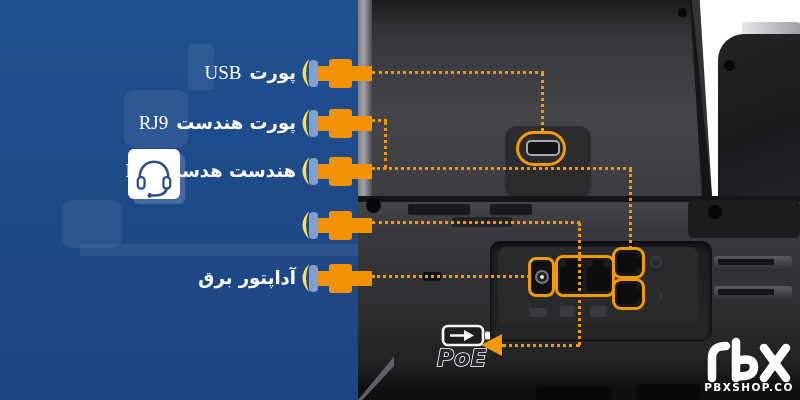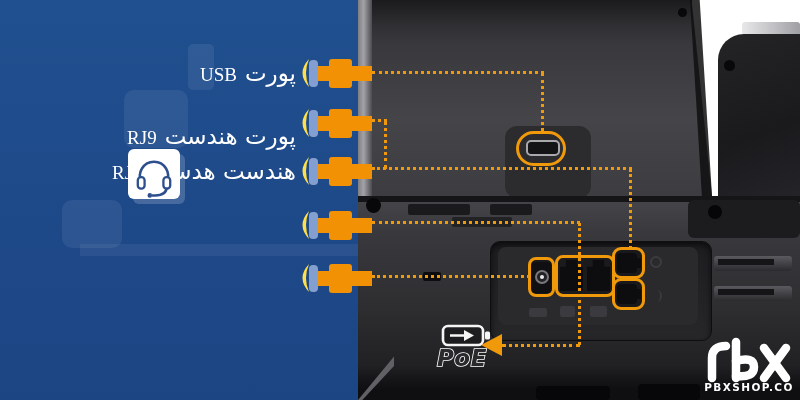--- a/index.html
+++ b/index.html
@@ -9,21 +9,21 @@
   .abs { position:absolute; }
 
   
   .blue-panel { left:0; top:0; width:358px; height:400px;
     background:linear-gradient(180deg,#20508f 0%, #1e4989 55%, #1c4583 100%); }
   .ghost { background:rgba(255,255,255,0.07); }
 
   
   .label-row { left:34px; width:262px; height:28px; line-height:28px;
     direction:rtl; text-align:right; color:#fff; white-space:nowrap; }
-  .label-row .fa { font-size:23px; font-weight:normal; letter-spacing:0; }
+  .label-row .fa { font-size:18px; font-weight:bold; letter-spacing:0; }
   .label-row .latin { font-family:"Liberation Serif", serif; font-size:19px; margin-right:8px; }
 
   .chev { width:15px; height:28px; }
   .marker-bar { width:9px; height:27px; background:#8ea9d8; border-radius:4px; opacity:.9; }
   .plug-h { height:15px; background:#f29104; }
   .plug-v { width:23px; height:29px; background:#f29104; border-radius:3px; }
 
   
   .dh { border-top:3px dotted #f0990b; height:0; }
   .dv { border-left:3px dotted #f0990b; width:0; }
@@ -151,25 +151,28 @@
   <svg class="abs chev" style="left:296px;top:264px;" viewBox="0 0 15 28">
       <path d="M13,0 Q0,14 13,28 Q7,14 13,0 Z" fill="#ffdf4a"></path>
     </svg>
   <div class="abs marker-bar" style="left:309px;top:265px;"></div>
   <div class="abs plug-h" style="left:318px;top:271px;width:54px;"></div>
   <div class="abs plug-v" style="left:329px;top:264px;"></div>
 
   <div class="abs label-row" style="top:59px;">
     <span class="fa">پورت</span><span class="latin">USB</span>
   </div>
-  <div class="abs label-row" style="top:122px;">
+  <div class="abs label-row" style="top:109px;">
     <span class="fa">پورت هندست</span><span class="latin">RJ9</span>
   </div>
   <div class="abs label-row" style="top:157px;">
     <span class="fa">هندست هدست</span><span class="latin">RJ9</span>
+  </div>
+  <div class="abs label-row" style="top:264px;">
+    <span class="fa">آداپتور برق</span><span class="latin"></span>
   </div>
 
   <div class="abs" style="left:128px;top:149px;width:52px;height:50px;background:#fff;border-radius:6px;box-shadow:5px 5px 0 rgba(255,255,255,0.18);">
     <svg width="44" height="46" viewBox="0 0 40 44" style="margin:3px 0 0 4px;">
       <path d="M8,29 A13.5,13.5 0 1 1 32,29" fill="none" stroke="#2d4f8e" stroke-width="2.4"></path>
       <rect x="4.5" y="24" width="6.5" height="11" rx="3" fill="#fff" stroke="#2d4f8e" stroke-width="2.2"></rect>
       <rect x="29" y="24" width="6.5" height="11" rx="3" fill="#fff" stroke="#2d4f8e" stroke-width="2.2"></rect>
       <path d="M32,34 Q32,41.5 21,41.5 L18,41.5" fill="none" stroke="#2d4f8e" stroke-width="2.4"></path>
       <circle cx="16" cy="41.5" r="2.2" fill="#2d4f8e"></circle>
     </svg>

